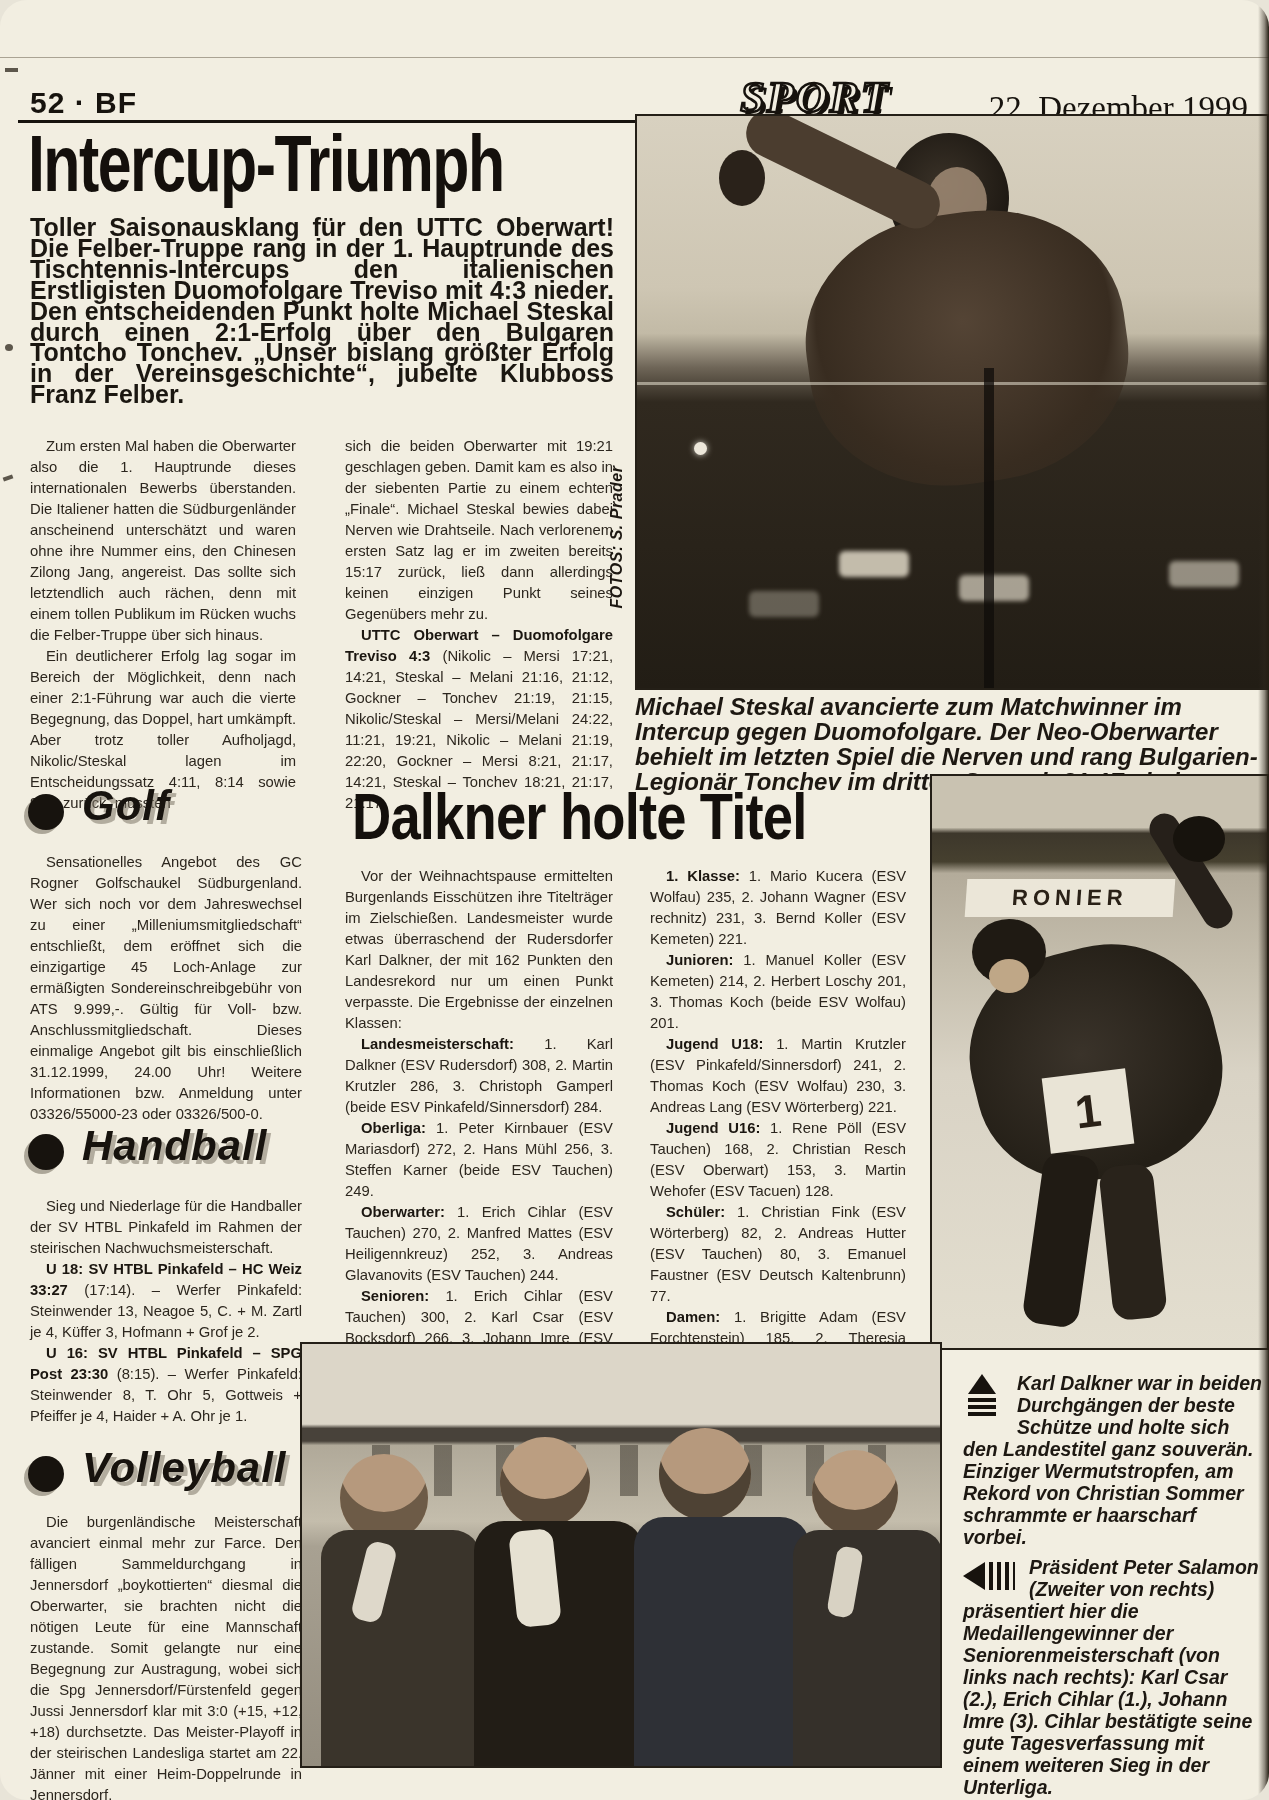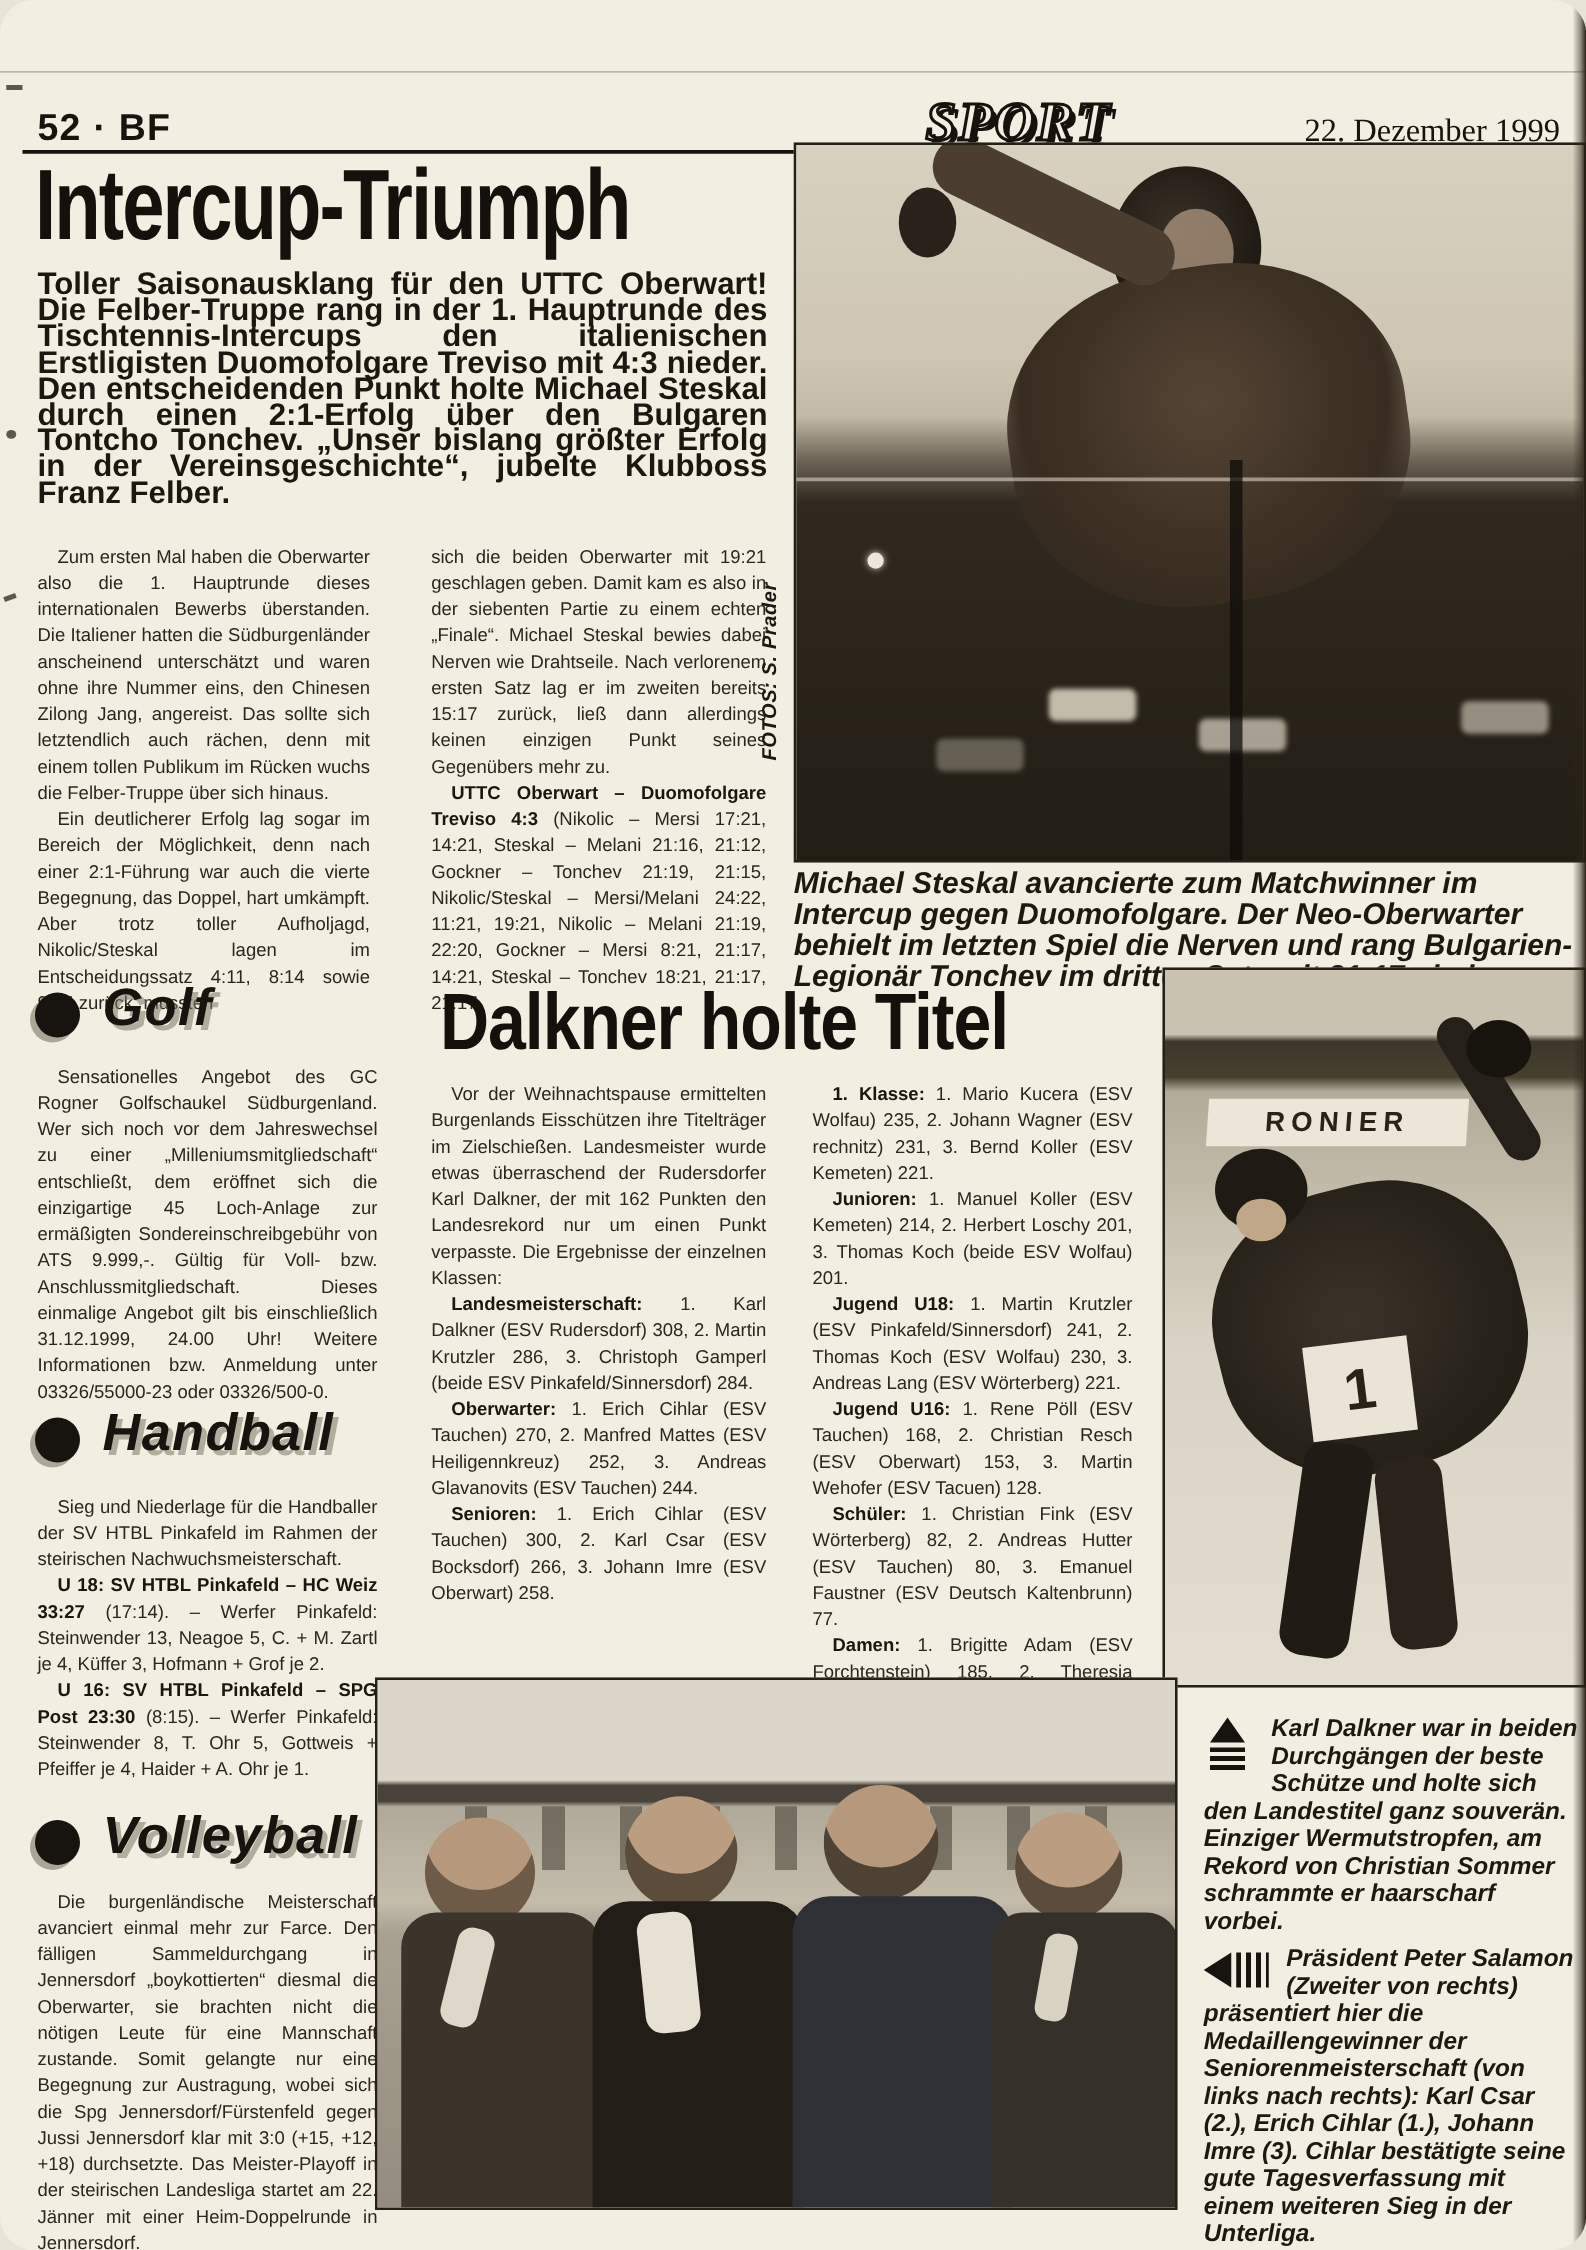--- a/index.html
+++ b/index.html
@@ -5,21 +5,21 @@
   html,body{margin:0;padding:0;background:#e8e4d8;}
   .page{position:relative;width:1269px;height:1800px;margin:0 auto;overflow:hidden;
         background:#f2eee1;color:#221d16;font-family:"Liberation Sans",sans-serif;border-radius:27px;
         -webkit-font-smoothing:antialiased;}
   
   .topline{position:absolute;left:0;top:57px;width:100%;height:1px;background:#aaa393;}
   .page-label{position:absolute;left:30px;top:86px;font-size:30px;font-weight:800;letter-spacing:1px;color:#17130e;}
   .sport-logo{position:absolute;left:700px;top:72px;width:230px;text-align:center;
       font-family:"Liberation Serif",serif;font-style:italic;font-weight:900;font-size:44px;
       color:#f2eee1;-webkit-text-stroke:2.5px #16120d;text-shadow:4px 4px 0 #16120d;letter-spacing:2px;}
-  .date{position:absolute;right:21px;top:90px;font-family:"Liberation Serif",serif;font-size:26px;color:#17130e;}
+  .date{position:absolute;right:21px;top:90px;font-family:"Liberation Serif",serif;font-size:33px;color:#17130e;}
   .head-rule{position:absolute;left:18px;top:120px;width:1234px;height:3px;background:#17130e;}
   
   .h1{position:absolute;left:28px;top:124px;font-size:80px;line-height:80px;font-weight:900;
       letter-spacing:-2px;color:#14100c;transform:scaleX(0.76);transform-origin:left top;white-space:nowrap;}
   .lead{position:absolute;left:30px;top:217px;width:584px;font-size:25px;line-height:20.9px;
       font-weight:700;text-align:justify;color:#1b1711;}
   .col{position:absolute;font-size:14.8px;line-height:21px;text-align:justify;color:#2c261e;}
   .col p{margin:0;text-indent:16px;}
   .col p.cont{text-indent:0;}
   .col b{color:#1b1610;}
@@ -119,20 +119,21 @@
     <div class="sec-title">Volleyball</div>
   </div>
   <div class="col" style="left:30px;top:1512px;width:272px;height:280px;">
     <p>Die burgenländische Meisterschaft avanciert einmal mehr zur Farce. Den fälligen Sammeldurchgang in Jennersdorf „boykottierten“ diesmal die Oberwarter, sie brachten nicht die nötigen Leute für eine Mannschaft zustande. Somit gelangte nur eine Begegnung zur Austragung, wobei sich die Spg Jennersdorf/Fürstenfeld gegen Jussi Jennersdorf klar mit 3:0 (+15, +12, +18) durchsetzte. Das Meister-Playoff in der steirischen Landesliga startet am 22. Jänner mit einer Heim-Doppelrunde in Jennersdorf.</p>
   </div>
 
   <div class="h2">Dalkner holte Titel</div>
   <div class="col" style="left:345px;top:866px;width:268px;height:460px;">
     <p>Vor der Weihnachtspause ermittelten Burgenlands Eisschützen ihre Titelträger im Zielschießen. Landesmeister wurde etwas überraschend der Rudersdorfer Karl Dalkner, der mit 162 Punkten den Landesrekord nur um einen Punkt verpasste. Die Ergebnisse der einzelnen Klassen:</p>
     <p><b>Landesmeisterschaft:</b><span> 1. Karl Dalkner (ESV Rudersdorf) 308, 2. Martin Krutzler 286, 3. Christoph Gamperl (beide ESV Pinkafeld/Sinnersdorf) 284.</span></p>
+    <p><b>Oberliga:</b><span> 1. Peter Kirnbauer (ESV Mariasdorf) 272, 2. Hans Mühl 256, 3. Steffen Karner (beide ESV Tauchen) 249.</span></p>
     <p><b>Oberwarter:</b><span> 1. Erich Cihlar (ESV Tauchen) 270, 2. Manfred Mattes (ESV Heiligennkreuz) 252, 3. Andreas Glavanovits (ESV Tauchen) 244.</span></p>
     <p><b>Senioren:</b><span> 1. Erich Cihlar (ESV Tauchen) 300, 2. Karl Csar (ESV Bocksdorf) 266, 3. Johann Imre (ESV Oberwart) 258.</span></p>
   </div>
   <div class="col" style="left:650px;top:866px;width:256px;height:460px;">
     <p><b>1. Klasse:</b><span> 1. Mario Kucera (ESV Wolfau) 235, 2. Johann Wagner (ESV rechnitz) 231, 3. Bernd Koller (ESV Kemeten) 221.</span></p>
     <p><b>Junioren:</b><span> 1. Manuel Koller (ESV Kemeten) 214, 2. Herbert Loschy 201, 3. Thomas Koch (beide ESV Wolfau) 201.</span></p>
     <p><b>Jugend U18:</b><span> 1. Martin Krutzler (ESV Pinkafeld/Sinnersdorf) 241, 2. Thomas Koch (ESV Wolfau) 230, 3. Andreas Lang (ESV Wörterberg) 221.</span></p>
     <p><b>Jugend U16:</b><span> 1. Rene Pöll (ESV Tauchen) 168, 2. Christian Resch (ESV Oberwart) 153, 3. Martin Wehofer (ESV Tacuen) 128.</span></p>
     <p><b>Schüler:</b><span> 1. Christian Fink (ESV Wörterberg) 82, 2. Andreas Hutter (ESV Tauchen) 80, 3. Emanuel Faustner (ESV Deutsch Kaltenbrunn) 77.</span></p>
     <p><b>Damen:</b><span> 1. Brigitte Adam (ESV Forchtenstein) 185, 2. Theresia Szabad (ESV Bad Tatzmannsdorf) 170, 3. Daniela Piff (ESV Pinkafeld/Sinnersdorf) 170.</span></p>

